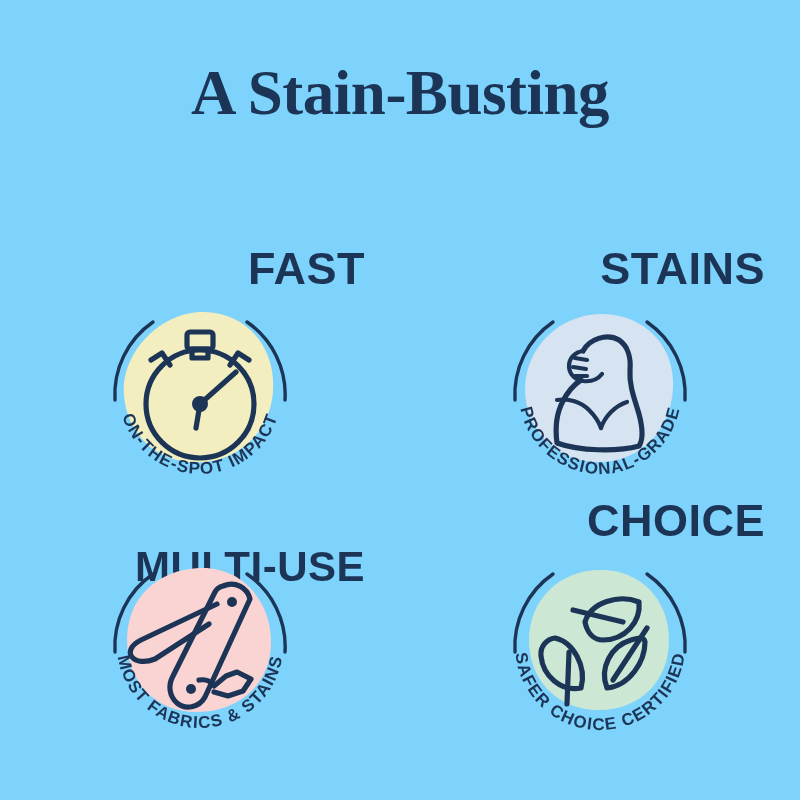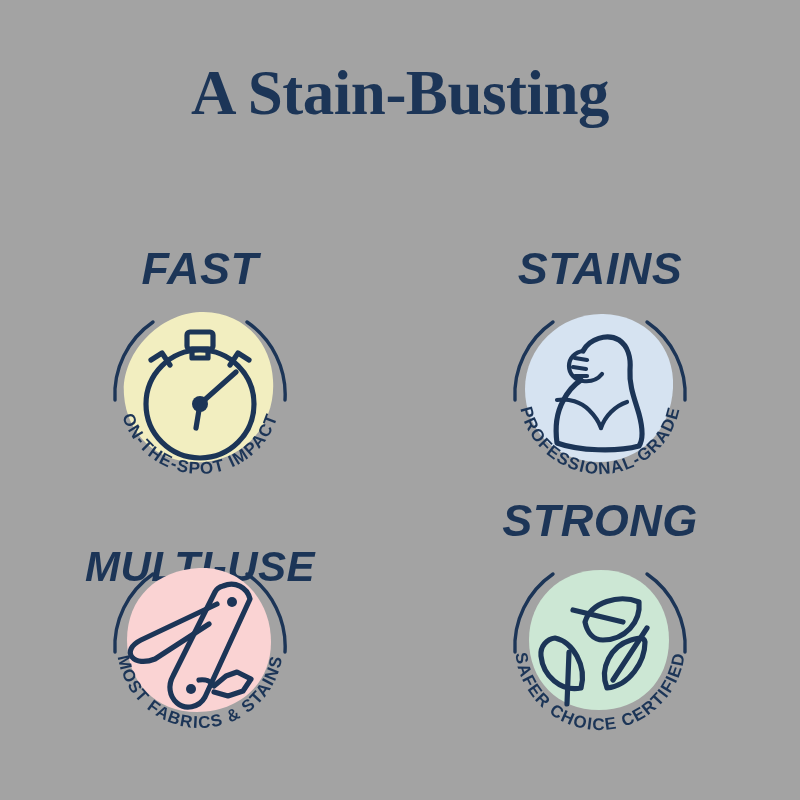--- a/index.html
+++ b/index.html
@@ -10,21 +10,21 @@
     width: 800px;
     height: 800px;
     background: #F3EBDD;
     font-family: "Liberation Sans", sans-serif;
     overflow: hidden;
   }
   .canvas {
     position: relative;
     width: 800px;
     height: 800px;
-    background: #a3a3a3;
+    background: #7dd3fc;
   }
 
   
   .title-wrap {
     position: absolute;
     top: 60px;
     left: 0;
     width: 800px;
     text-align: center;
   }
@@ -52,28 +52,27 @@
   .badge {
     position: relative;
     width: 330px;
     height: 250px;
   }
   .badge-heading {
     position: absolute;
     top: 0;
     left: 0;
     width: 330px;
-    text-align: center;
+    text-align: right;
     color: #1C3557;
     font-family: "Liberation Sans", sans-serif;
     font-weight: bold;
     font-size: 45px;
     letter-spacing: 0.5px;
     line-height: 1;
-    font-style: italic;
   }
   .badge-heading.small { font-size: 42px; margin-top: 48px; }
   .emblem {
     position: absolute;
     top: 42px;
     left: 50%;
     margin-left: -105px;
     width: 210px;
     height: 210px;
   }
@@ -206,21 +205,21 @@
                      L148 151 L133 156 L119 152"></path>
           </g>
           <text class="curve-text">
             <textPath href="#arcTextMulti" startOffset="50%" text-anchor="middle">MOST FABRICS &amp; STAINS</textPath>
           </text>
         </svg>
       </div>
     </div>
 
     <div class="badge">
-      <div class="badge-heading">STRONG</div>
+      <div class="badge-heading">CHOICE</div>
       <div class="emblem">
         <svg width="210" height="210" viewBox="0 0 210 210" xmlns="http://www.w3.org/2000/svg">
           <defs>
             <path id="arcTextSafer" d="M 20 105 A 85 85 0 0 0 190 105"></path>
           </defs>
           <path class="blob" fill="#CCE7D4" d="M106 30 C146 30 174 60 174 100 C174 142 144 170 104 170 C62 170 34 140 34 100 C34 60 64 30 106 30 Z"></path>
           <path class="arc" d="M 20 112 A 88 88 0 0 1 58 34"></path>
           <path class="arc" d="M 190 112 A 88 88 0 0 0 152 34"></path>
 
           <g>

